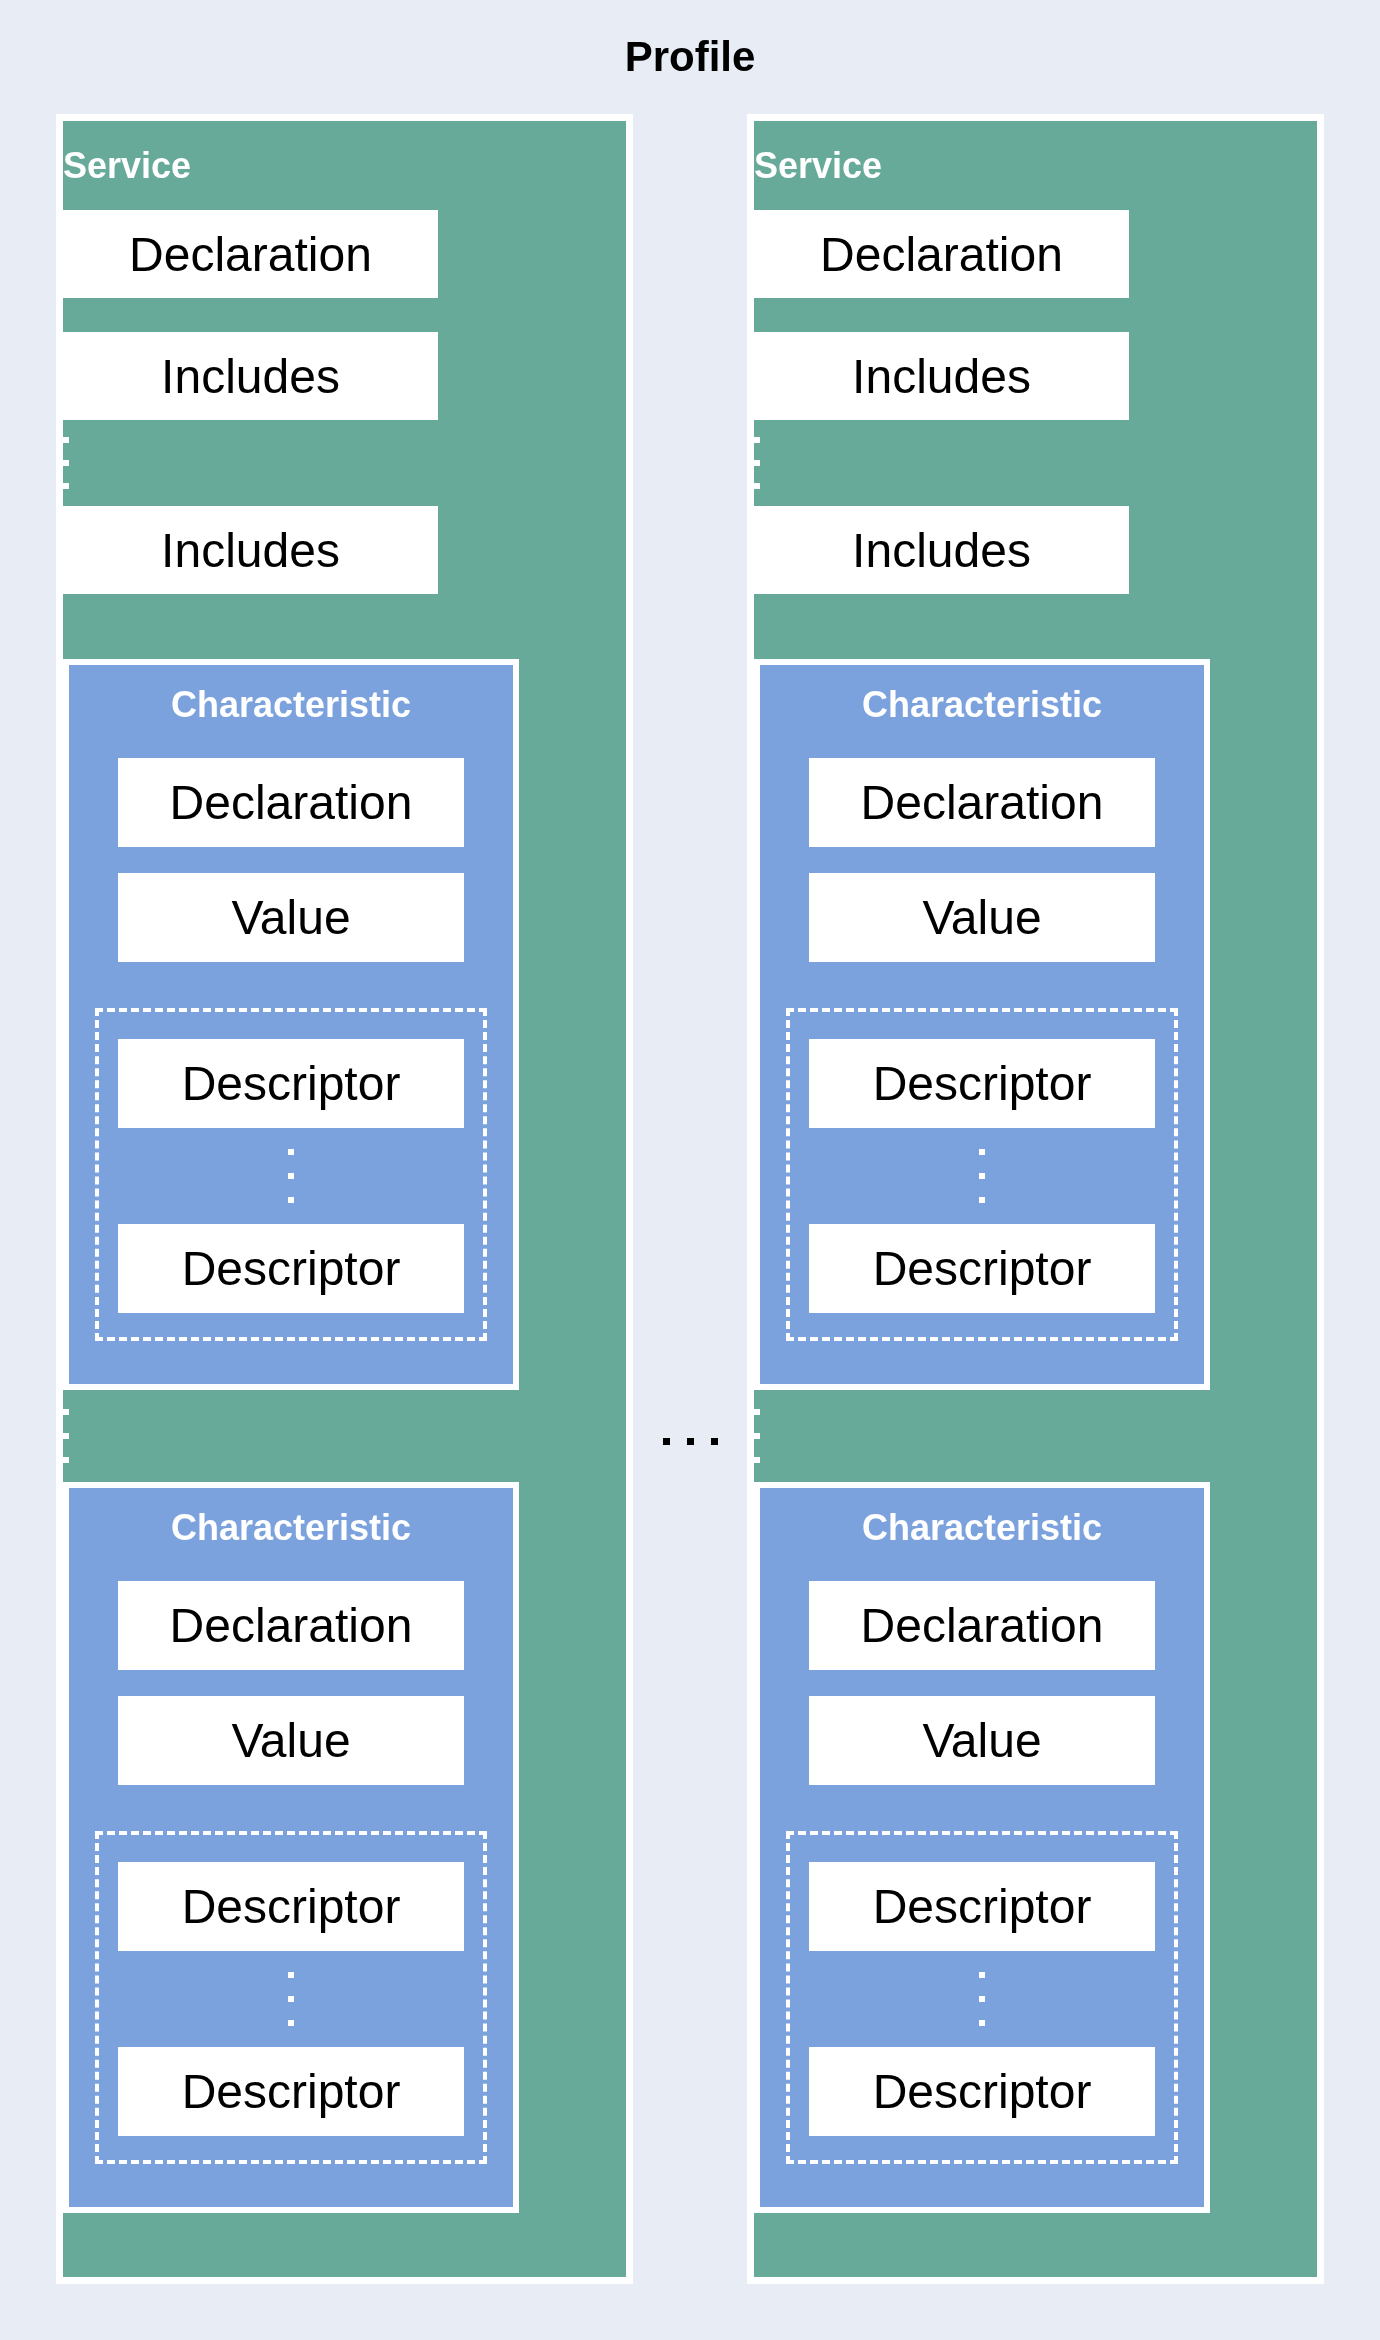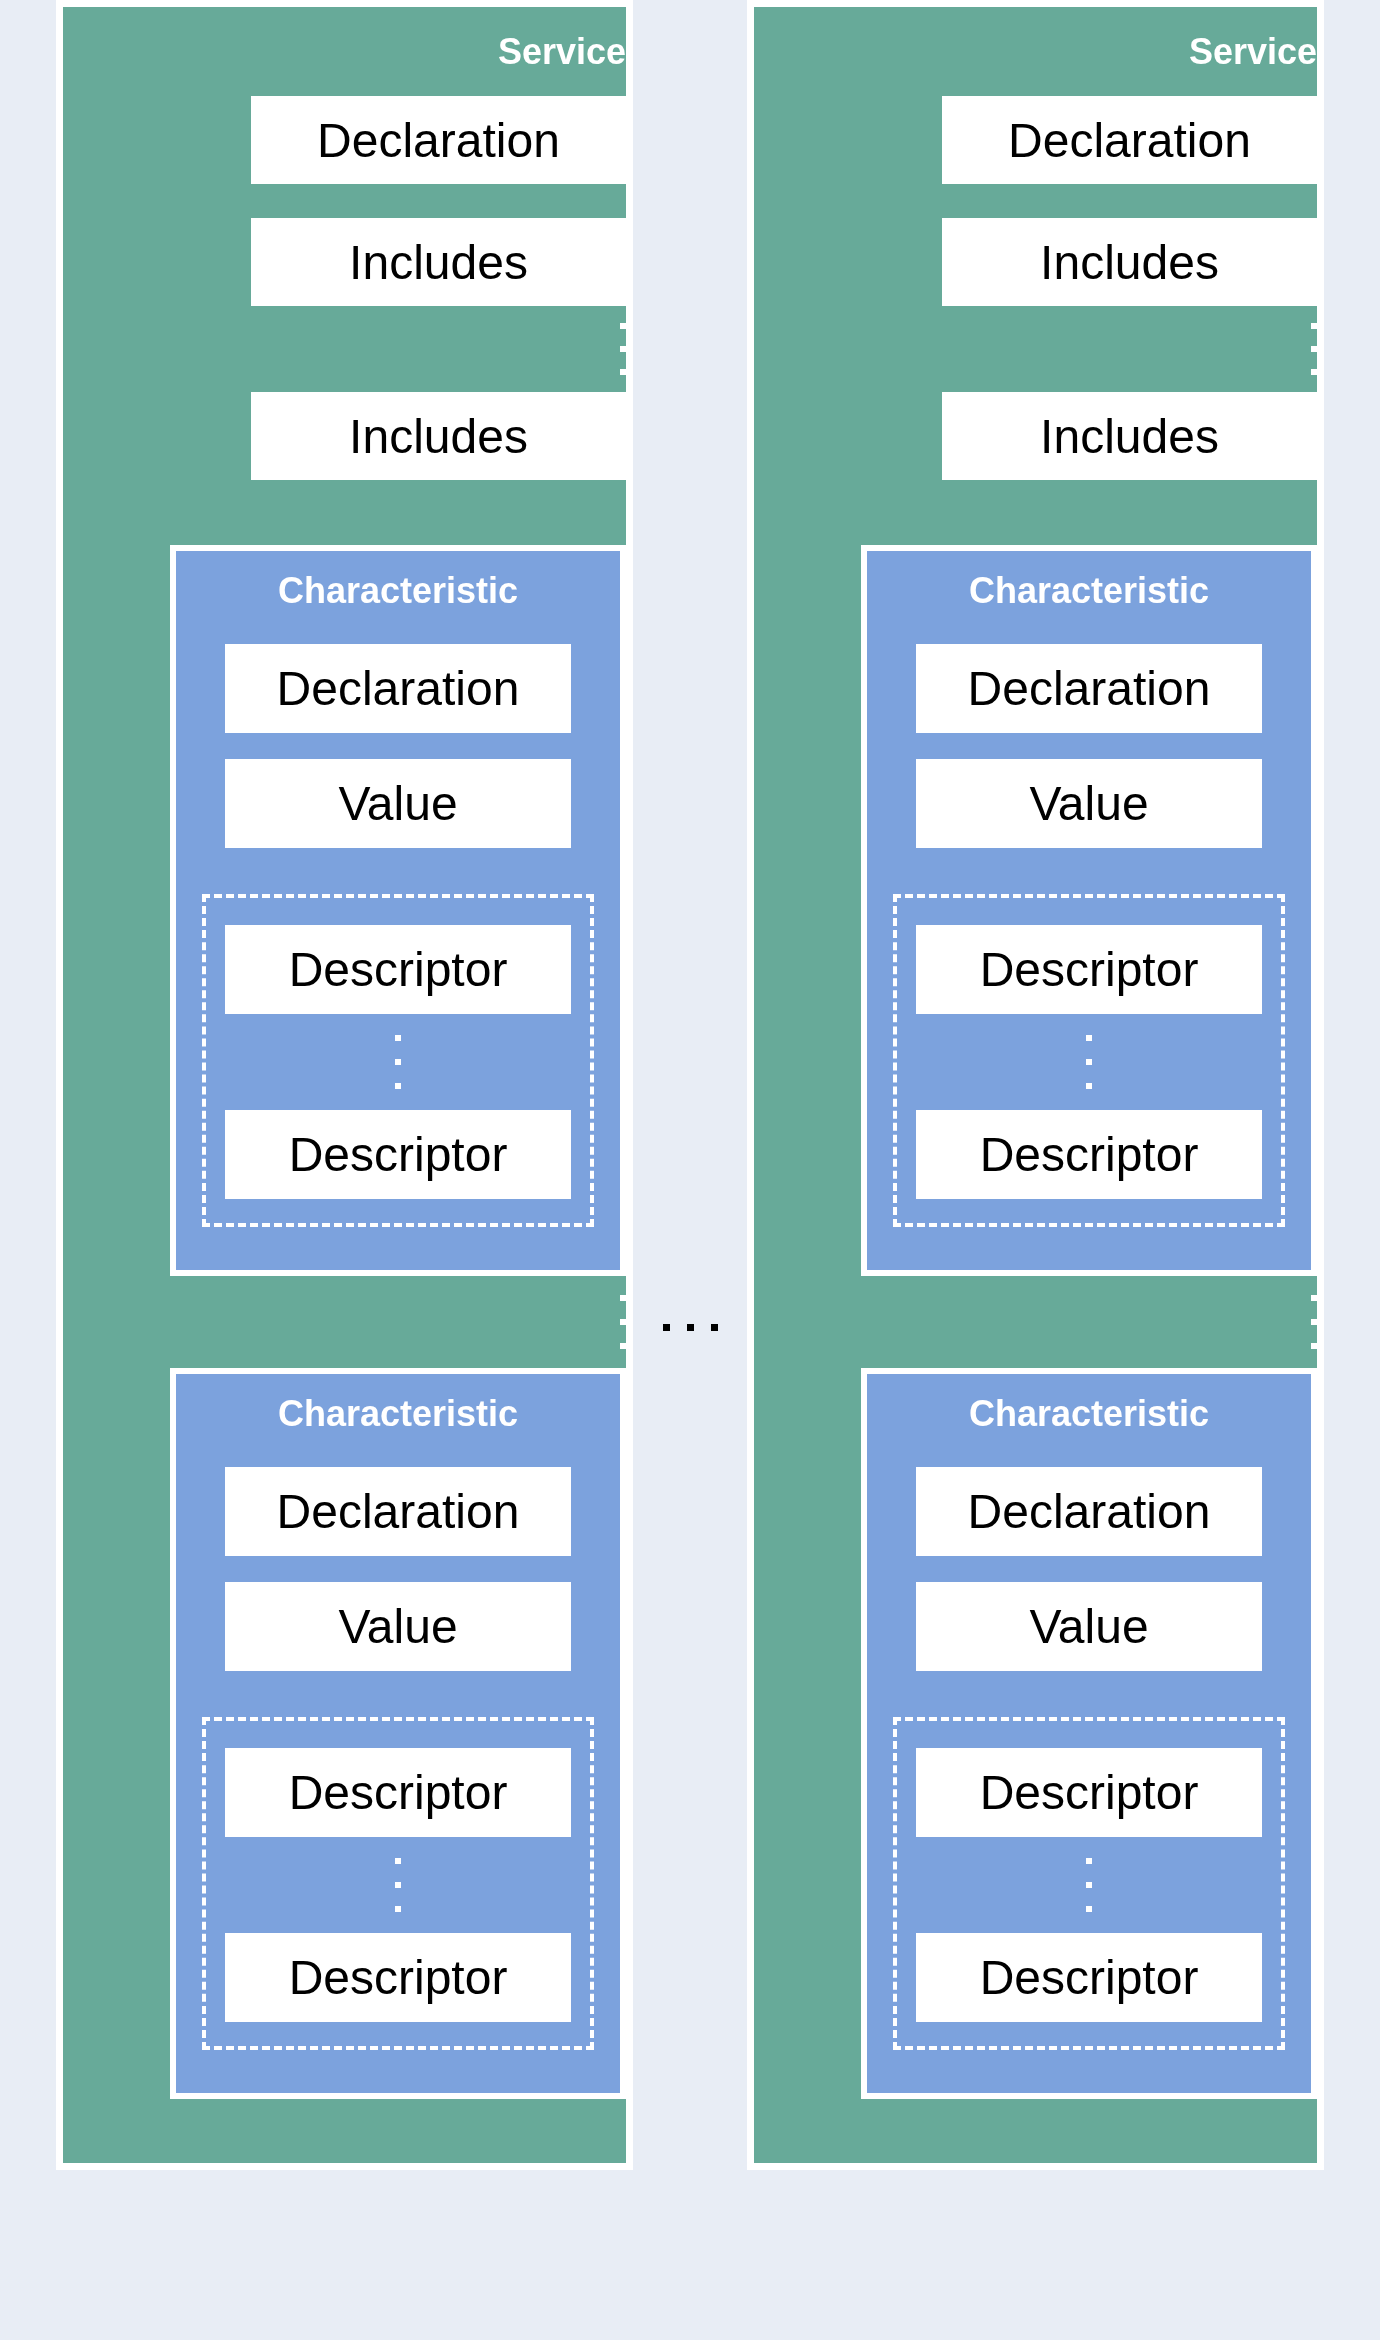--- a/index.html
+++ b/index.html
@@ -38,21 +38,21 @@
     justify-content: center;
     align-items: flex-start;
   }
   .service {
     width: 577px;
     height: 2170px;
     background: var(--c-service-fill);
     border: 7px solid var(--c-border-color);
     display: flex;
     flex-direction: column;
-    align-items: flex-end;
+    align-items: flex-start;
   }
   .service-title {
     height: 89px;
     display: flex;
     align-items: center;
     justify-content: center;
     font-size: 36px;
     font-weight: 700;
     color: var(--c-heading-text);
   }
@@ -130,20 +130,21 @@
   .hdots .dot {
     width: 7px;
     height: 7px;
     background: var(--c-ellipsis-color);
   }
 </style>
 </head>
 <body>
 
 <div class="page">
+  <div class="title">Profile</div>
 
   <div class="columns">
 
     <div class="service">
       <div class="service-title">Service</div>
       <div class="wbox svc-box">Declaration</div>
       <div class="wbox svc-box mt34">Includes</div>
       <div class="vdots h86">
         <i class="dot"></i>
         <i class="dot"></i>

